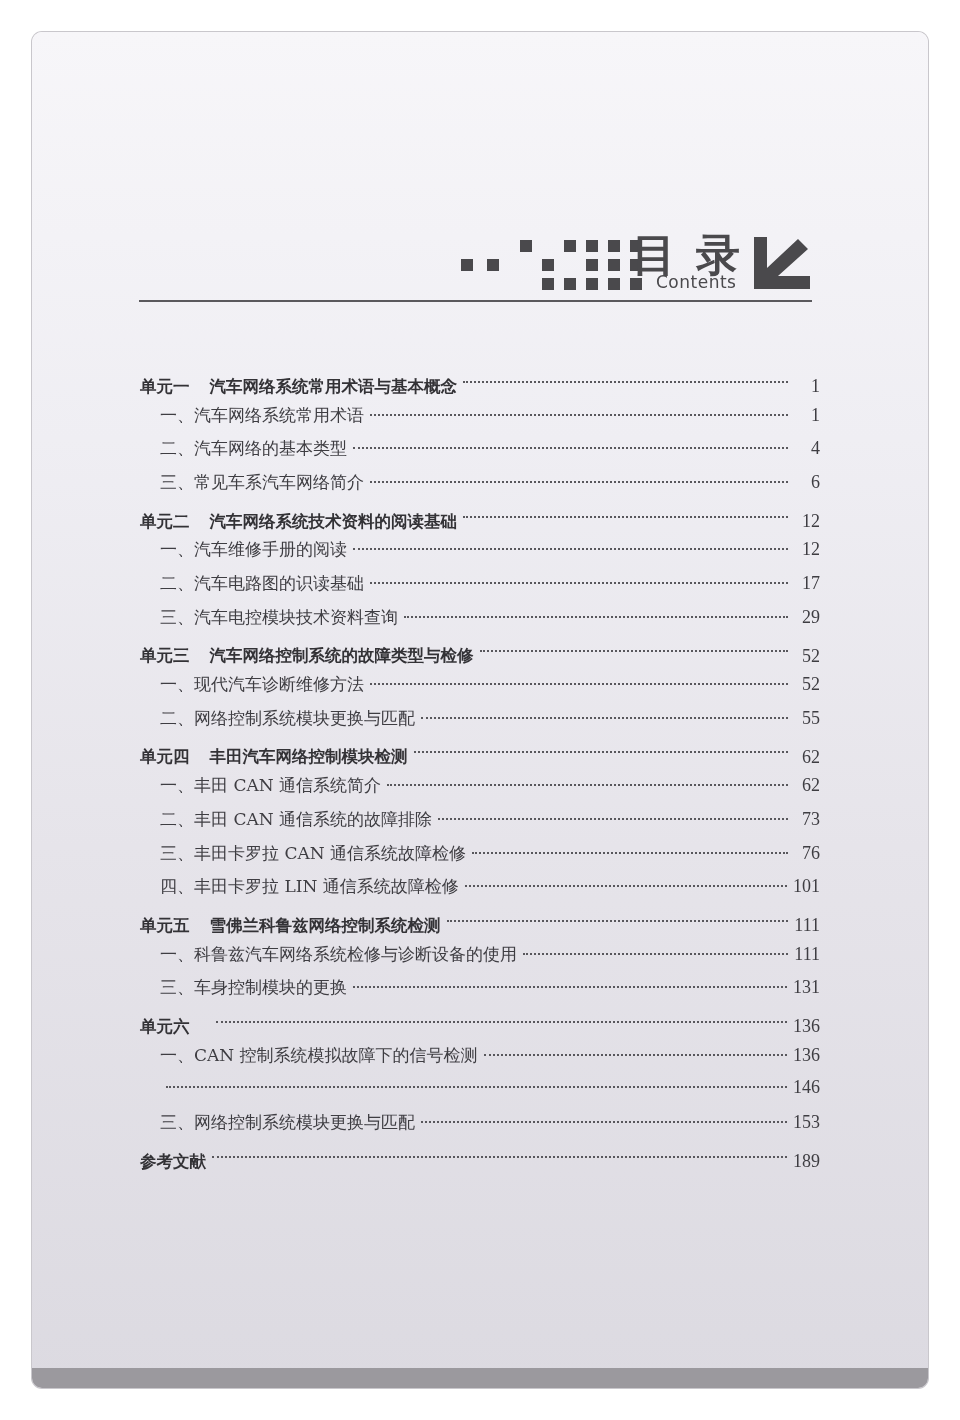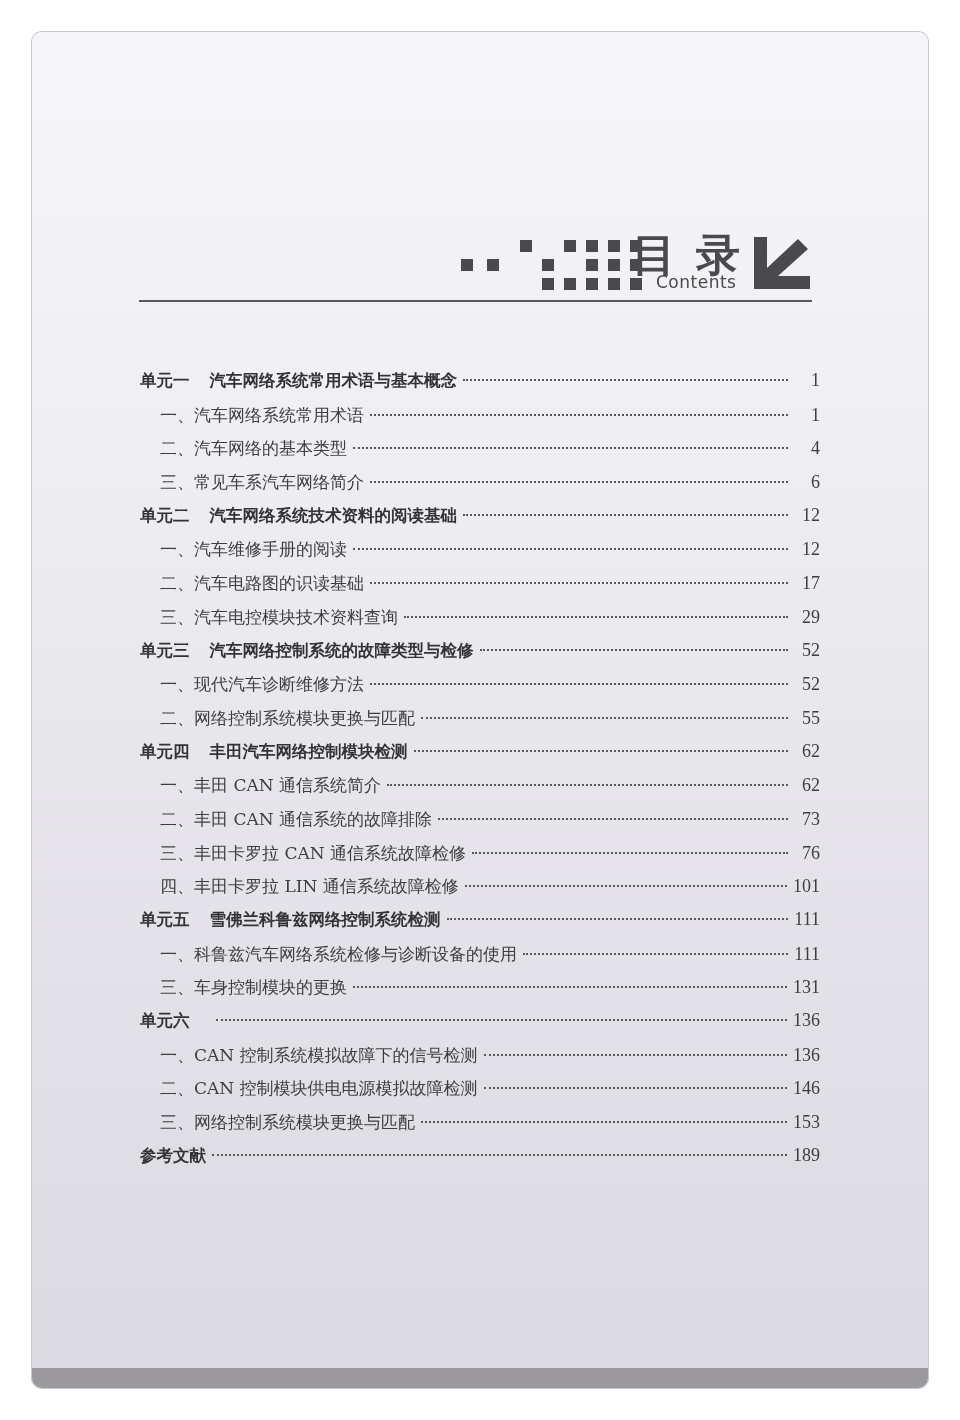--- a/index.html
+++ b/index.html
@@ -76,20 +76,21 @@
     align-items: baseline;
     height: 33.7px;
     font-size: 17px;
     color: #3e3d42;
   }
   .toc-row.unit {
     font-family: "DejaVu Sans", "Liberation Sans", sans-serif;
     font-weight: bold;
     color: #333236;
     font-size: 16.5px;
+    align-items: center;
   }
   .toc-row.sub { padding-left: 20px; }
   .toc-row .num-label { white-space: pre; }
   .toc-row .gap { width: 20px; flex: none; }
   .toc-row .label { white-space: nowrap; }
   .toc-row .leader {
     flex: 1;
     margin: 0 6px;
     border-bottom: 2px dotted #58575c;
     position: relative; top: -5px;
@@ -254,21 +255,20 @@
         <span class="gap"></span>
         <span class="leader"></span>
         <span class="page-num">136</span>
       </div>
       <div class="toc-row sub">
         <span class="label">一、CAN 控制系统模拟故障下的信号检测</span>
         <span class="leader"></span>
         <span class="page-num">136</span>
       </div>
       <div class="toc-row sub">
-        <span class="label">二、CAN 控制模块供电电源模拟故障检测</span>
         <span class="leader"></span>
         <span class="page-num">146</span>
       </div>
       <div class="toc-row sub">
         <span class="label">三、网络控制系统模块更换与匹配</span>
         <span class="leader"></span>
         <span class="page-num">153</span>
       </div>
       <div class="toc-row unit">
         <span class="label">参考文献</span>

